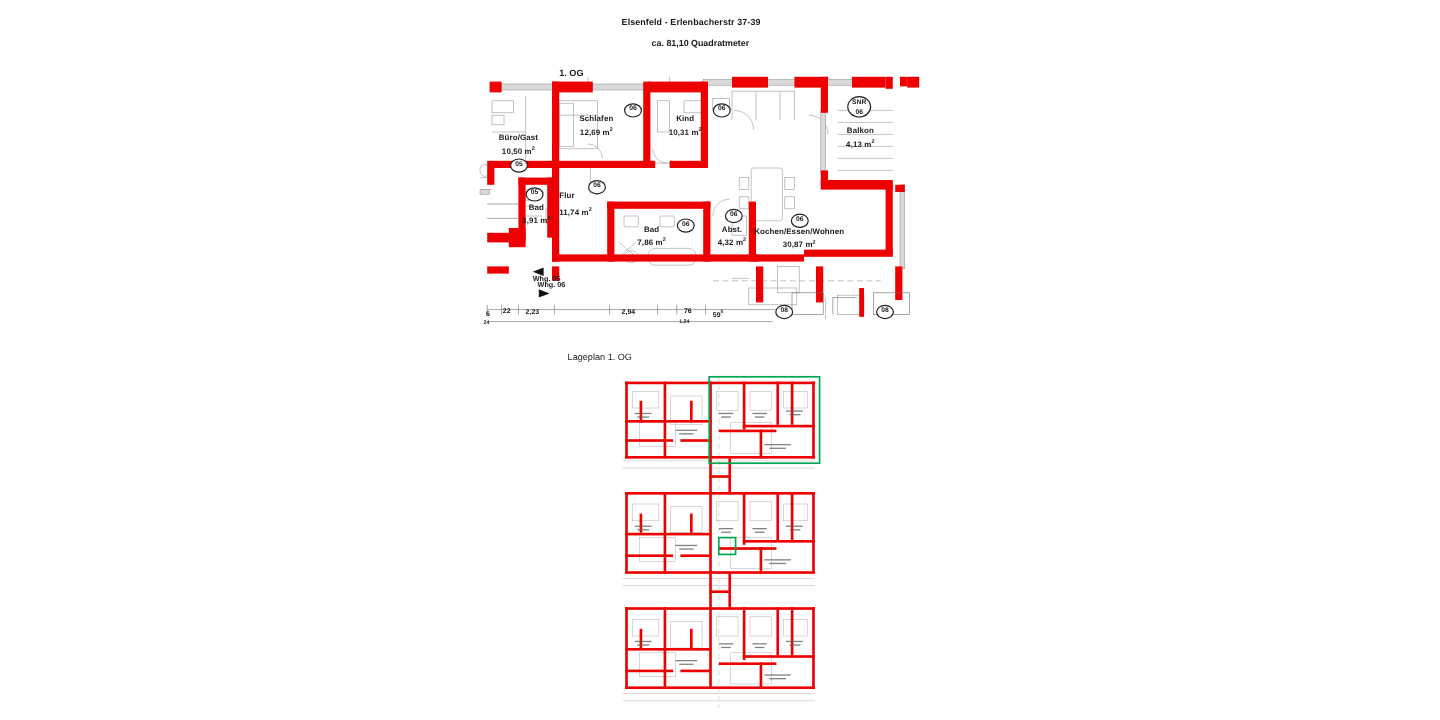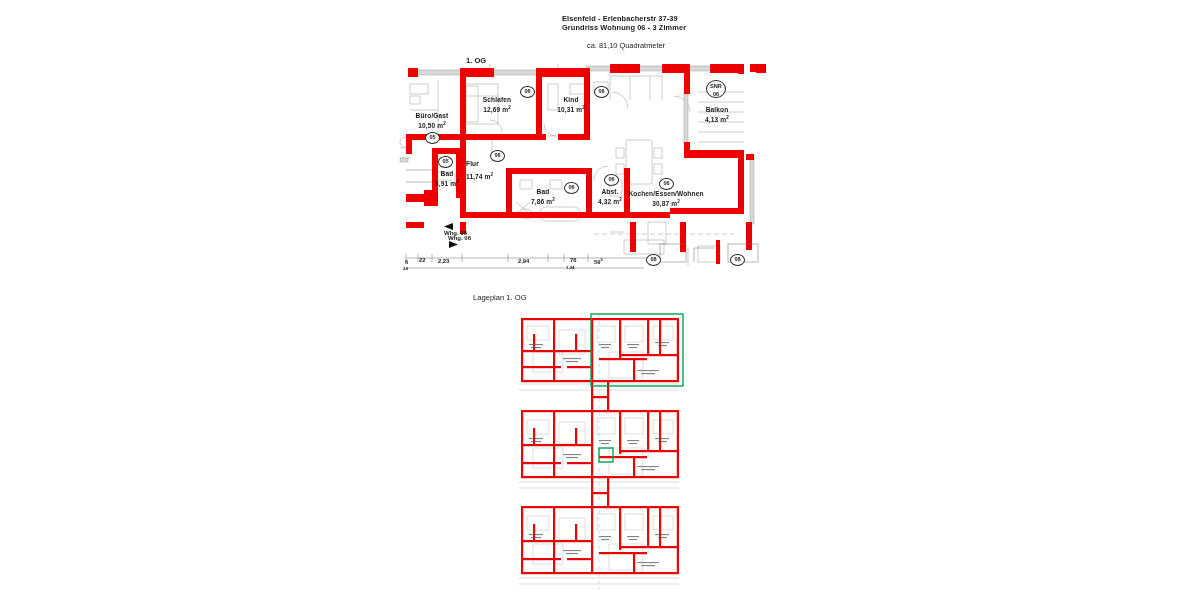--- a/index.html
+++ b/index.html
@@ -4,23 +4,23 @@
 <style>
   html,body{margin:0;padding:0;}
   body{
     width:1200px;height:600px;background:#ffffff;overflow:hidden;
     font-family:"Liberation Sans",sans-serif;color:#1a1a1a;
     -webkit-font-smoothing:none;
   }
   .sheet{position:relative;width:1200px;height:600px;}
 
   
-  .title-block{position:absolute;left:518px;top:14px;width:340px;margin-left:44px;}
+  .title-block{position:absolute;left:518px;top:14px;width:340px;}
   .title-line{font-size:7.4px;font-weight:bold;line-height:9.4px;letter-spacing:.1px;}
-  .title-area{font-size:7.4px;font-weight:normal;margin-top:8px;padding-left:25px;}
+  .title-area{font-size:7.4px;font-weight:bold;margin-top:8px;padding-left:25px;}
   .floor-label{position:absolute;left:466px;top:56px;font-size:7.6px;font-weight:bold;}
   .lageplan-label{position:absolute;left:473px;top:293px;font-size:7.6px;font-weight:normal;}
 
   
   .plan{position:absolute;left:398px;top:62px;width:370px;height:225px;}
   .plan svg{display:block;}
 
   
   .rm{position:absolute;text-align:center;white-space:nowrap;}
   .rm .nm{font-size:6.6px;font-weight:bold;line-height:8px;letter-spacing:.1px;}
@@ -40,21 +40,20 @@
   .site{position:absolute;left:513px;top:310px;width:175px;height:285px;}
   .site svg{display:block;}
 </style>
 </head>
 <body>
 
 <div class="sheet">
 
   <div class="title-block">
     <div class="title-line">Elsenfeld - Erlenbacherstr 37-39</div>
-    <div class="title-line">Grundriss Wohnung 06 - 3 Zimmer</div>
     <div class="title-area">ca. 81,10 Quadratmeter</div>
   </div>
 
   <div class="floor-label">1. OG</div>
 
   <div class="plan">
     <svg width="370" height="225" viewBox="0 0 370 225" xmlns="http://www.w3.org/2000/svg">
       <defs>
         <g id="none"></g>
       </defs>

